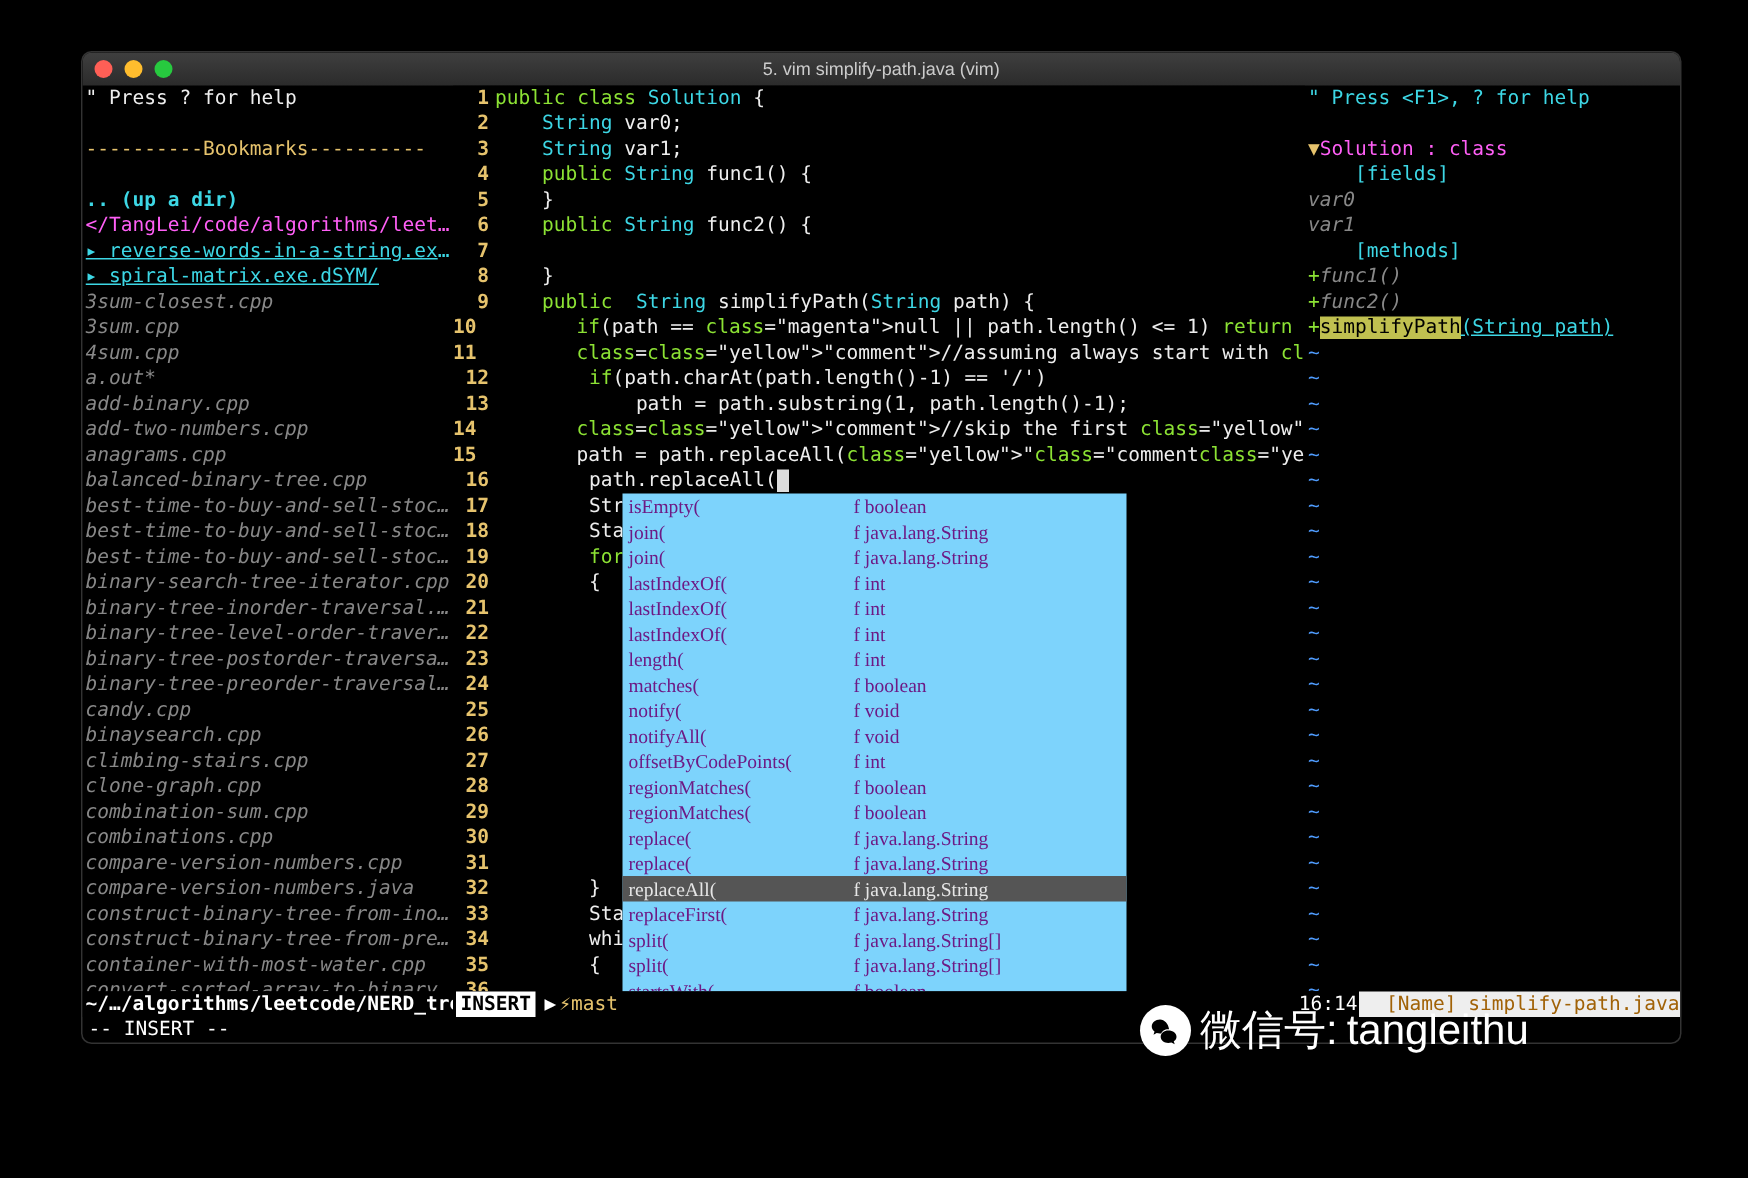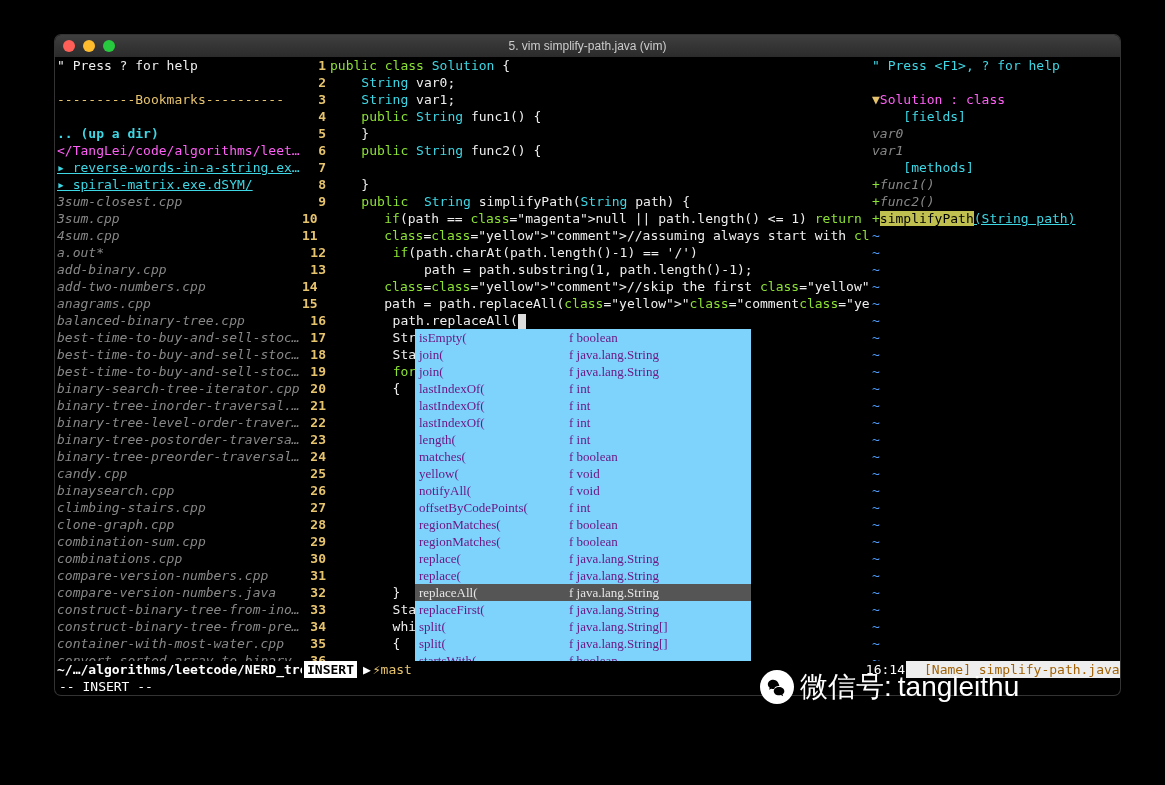--- a/index.html
+++ b/index.html
@@ -142,21 +142,21 @@
         </div>
       <div class="popup" id="popup">
           <div class="popup-row"><span class="name">isEmpty(</span><span class="ret">f boolean</span></div>
           <div class="popup-row"><span class="name">join(</span><span class="ret">f java.lang.String</span></div>
           <div class="popup-row"><span class="name">join(</span><span class="ret">f java.lang.String</span></div>
           <div class="popup-row"><span class="name">lastIndexOf(</span><span class="ret">f int</span></div>
           <div class="popup-row"><span class="name">lastIndexOf(</span><span class="ret">f int</span></div>
           <div class="popup-row"><span class="name">lastIndexOf(</span><span class="ret">f int</span></div>
           <div class="popup-row"><span class="name">length(</span><span class="ret">f int</span></div>
           <div class="popup-row"><span class="name">matches(</span><span class="ret">f boolean</span></div>
-          <div class="popup-row"><span class="name">yellow(</span><span class="ret">f void</span></div>
+          <div class="popup-row"><span class="name">notify(</span><span class="ret">f void</span></div>
           <div class="popup-row"><span class="name">notifyAll(</span><span class="ret">f void</span></div>
           <div class="popup-row"><span class="name">offsetByCodePoints(</span><span class="ret">f int</span></div>
           <div class="popup-row"><span class="name">regionMatches(</span><span class="ret">f boolean</span></div>
           <div class="popup-row"><span class="name">regionMatches(</span><span class="ret">f boolean</span></div>
           <div class="popup-row"><span class="name">replace(</span><span class="ret">f java.lang.String</span></div>
           <div class="popup-row"><span class="name">replace(</span><span class="ret">f java.lang.String</span></div>
           <div class="popup-row sel"><span class="name">replaceAll(</span><span class="ret">f java.lang.String</span></div>
           <div class="popup-row"><span class="name">replaceFirst(</span><span class="ret">f java.lang.String</span></div>
           <div class="popup-row"><span class="name">split(</span><span class="ret">f java.lang.String[]</span></div>
           <div class="popup-row"><span class="name">split(</span><span class="ret">f java.lang.String[]</span></div>

